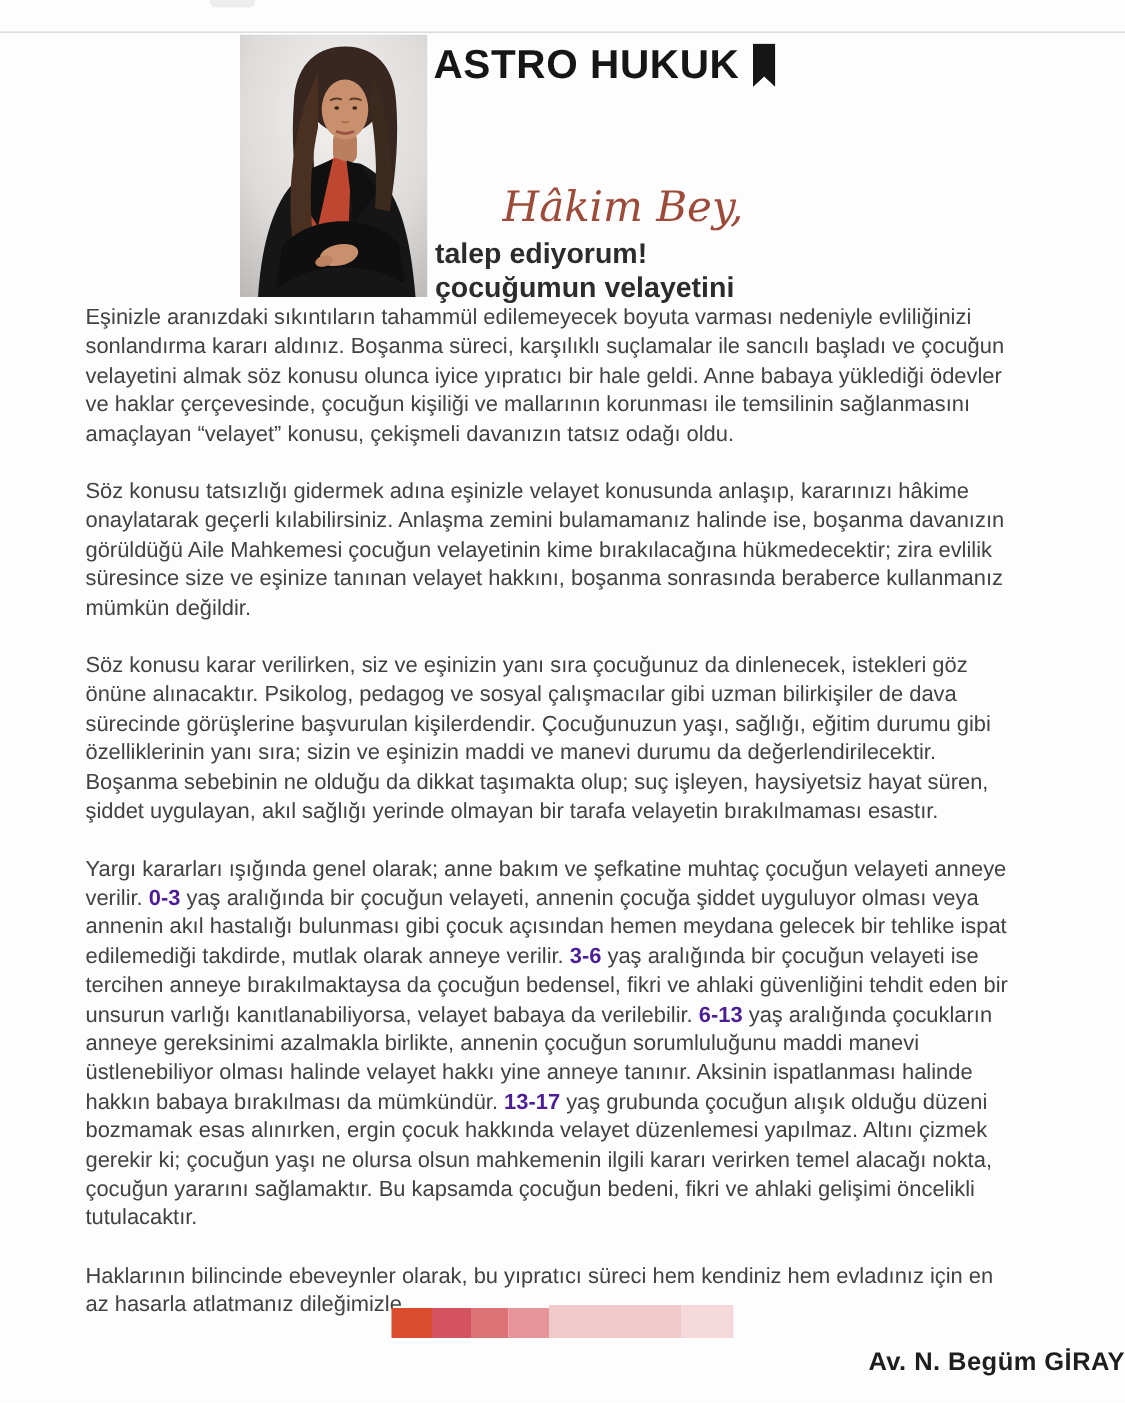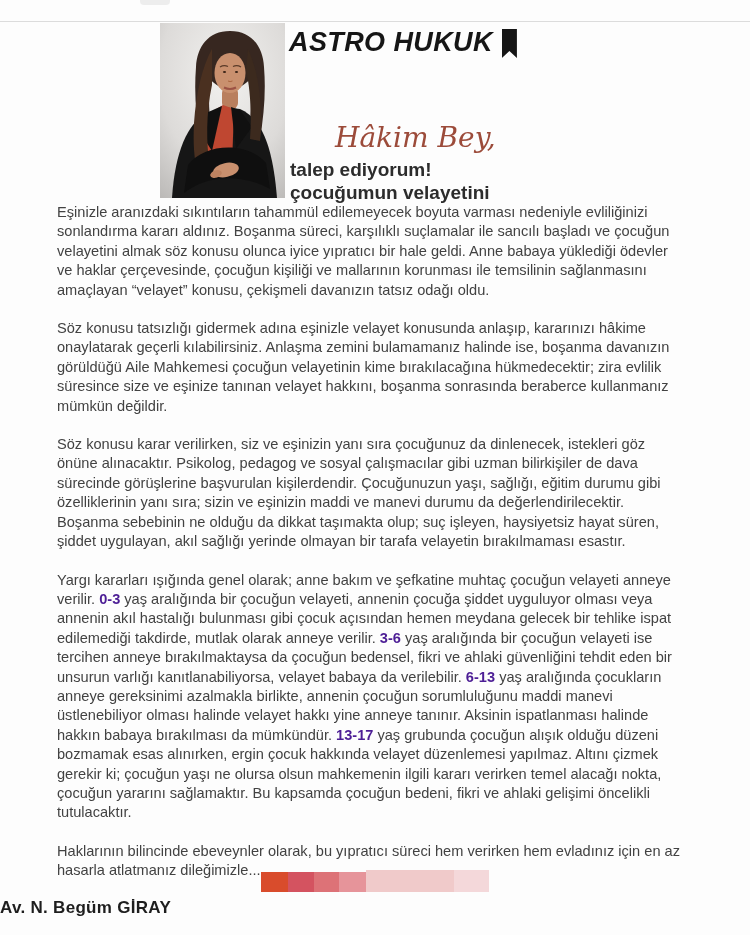--- a/index.html
+++ b/index.html
@@ -7,42 +7,42 @@
     position:relative; width:750px; height:935px; margin:0 auto;
     background:#fdfdfd; overflow:hidden;
     font-family:"Liberation Sans","DejaVu Sans",sans-serif;
   }
   .top-hairline { position:absolute; top:21px; left:0; width:750px; height:1px; background:#dcdcdc; }
   .top-artifact { position:absolute; top:0; left:140px; width:30px; height:5px; background:#ededed; border-radius:0 0 4px 4px; }
 
   
   .photo { position:absolute; left:160px; top:23px; width:125px; height:175px; }
   .photo svg { display:block; width:125px; height:175px; }
-  .brand-row { position:absolute; left:289px; top:27px; display:flex; align-items:flex-start; gap:9px;font-style:italic; }
+  .brand-row { position:absolute; left:289px; top:27px; display:flex; align-items:center; gap:9px; }
   .brand-text { font-size:27px; font-weight:bold; color:#161616; letter-spacing:0.4px; line-height:30px; white-space:nowrap; }
   .bookmark { width:15px; height:29px; margin-top:2px; background:#161616;
     -webkit-clip-path:polygon(0 0,100% 0,100% 100%,50% 76%,0 100%);
     clip-path:polygon(0 0,100% 0,100% 100%,50% 76%,0 100%); }
   .script-title { position:absolute; left:288px; top:122px;
     font-family:"DejaVu Serif","Liberation Serif",serif; font-style:italic;
     font-size:28px; line-height:32px; color:#9c4b3a;margin-left:47px; }
   .main-title { position:absolute; left:290px; top:158px;
     font-size:19px; line-height:23px; font-weight:bold; color:#2c2c2c; }
 
   
   .body-text { position:absolute; left:57px; top:203px; width:640px;
     color:#424242; font-size:14.6px; line-height:19.4px; }
   .body-text p { margin:0 16px 19px 0; }
   .body-text b { font-weight:bold; color:#4c1d95; }
 
   
   .palette-bar { position:absolute; left:261px; top:872px; height:20px; display:flex; align-items:flex-end; }
   .palette-seg { height:20px; }
   .palette-seg:nth-child(5), .palette-seg:nth-child(6) { height:22px; }
-  .author { position:absolute; top:898px; left:0; width:750px; text-align:left;
+  .author { position:absolute; top:898px; left:0; width:750px; text-align:right;
     font-size:17px; font-weight:bold; color:#1e1e1e; letter-spacing:0.3px; }
 </style>
 </head>
 <body>
 
 <div class="page">
 
   <div class="top-artifact"></div>
   <div class="top-hairline"></div>
 
@@ -94,21 +94,21 @@
   <div class="main-title">
     <div>talep ediyorum!</div>
     <div>çocuğumun velayetini</div>
   </div>
 
   <div class="body-text">
     <p>Eşinizle aranızdaki sıkıntıların tahammül edilemeyecek boyuta varması nedeniyle evliliğinizi sonlandırma kararı aldınız. Boşanma süreci, karşılıklı suçlamalar ile sancılı başladı ve çocuğun velayetini almak söz konusu olunca iyice yıpratıcı bir hale geldi. Anne babaya yüklediği ödevler ve haklar çerçevesinde, çocuğun kişiliği ve mallarının korunması ile temsilinin sağlanmasını amaçlayan “velayet” konusu, çekişmeli davanızın tatsız odağı oldu.</p>
     <p>Söz konusu tatsızlığı gidermek adına eşinizle velayet konusunda anlaşıp, kararınızı hâkime onaylatarak geçerli kılabilirsiniz. Anlaşma zemini bulamamanız halinde ise, boşanma davanızın görüldüğü Aile Mahkemesi çocuğun velayetinin kime bırakılacağına hükmedecektir; zira evlilik süresince size ve eşinize tanınan velayet hakkını, boşanma sonrasında beraberce kullanmanız mümkün değildir.</p>
     <p>Söz konusu karar verilirken, siz ve eşinizin yanı sıra çocuğunuz da dinlenecek, istekleri göz önüne alınacaktır. Psikolog, pedagog ve sosyal çalışmacılar gibi uzman bilirkişiler de dava sürecinde görüşlerine başvurulan kişilerdendir. Çocuğunuzun yaşı, sağlığı, eğitim durumu gibi özelliklerinin yanı sıra; sizin ve eşinizin maddi ve manevi durumu da değerlendirilecektir. Boşanma sebebinin ne olduğu da dikkat taşımakta olup; suç işleyen, haysiyetsiz hayat süren, şiddet uygulayan, akıl sağlığı yerinde olmayan bir tarafa velayetin bırakılmaması esastır.</p>
     <p>Yargı kararları ışığında genel olarak; anne bakım ve şefkatine muhtaç çocuğun velayeti anneye verilir. <b>0-3</b> yaş aralığında bir çocuğun velayeti, annenin çocuğa şiddet uyguluyor olması veya annenin akıl hastalığı bulunması gibi çocuk açısından hemen meydana gelecek bir tehlike ispat edilemediği takdirde, mutlak olarak anneye verilir. <b>3-6</b> yaş aralığında bir çocuğun velayeti ise tercihen anneye bırakılmaktaysa da çocuğun bedensel, fikri ve ahlaki güvenliğini tehdit eden bir unsurun varlığı kanıtlanabiliyorsa, velayet babaya da verilebilir. <b>6-13</b> yaş aralığında çocukların anneye gereksinimi azalmakla birlikte, annenin çocuğun sorumluluğunu maddi manevi üstlenebiliyor olması halinde velayet hakkı yine anneye tanınır. Aksinin ispatlanması halinde hakkın babaya bırakılması da mümkündür. <b>13-17</b> yaş grubunda çocuğun alışık olduğu düzeni bozmamak esas alınırken, ergin çocuk hakkında velayet düzenlemesi yapılmaz. Altını çizmek gerekir ki; çocuğun yaşı ne olursa olsun mahkemenin ilgili kararı verirken temel alacağı nokta, çocuğun yararını sağlamaktır. Bu kapsamda çocuğun bedeni, fikri ve ahlaki gelişimi öncelikli tutulacaktır.</p>
-    <p>Haklarının bilincinde ebeveynler olarak, bu yıpratıcı süreci hem verirken hem evladınız için en az hasarla atlatmanız dileğimizle...</p>
+    <p>Haklarının bilincinde ebeveynler olarak, bu yıpratıcı süreci hem kendiniz hem evladınız için en az hasarla atlatmanız dileğimizle...</p>
   </div>
 
   <div class="palette-bar">
       <div class="palette-seg" style="background: rgb(217, 76, 44); width: 27px;"></div>
       <div class="palette-seg" style="background: rgb(212, 83, 96); width: 26px;"></div>
       <div class="palette-seg" style="background: rgb(221, 114, 119); width: 25px;"></div>
       <div class="palette-seg" style="background: rgb(230, 148, 154); width: 27px;"></div>
       <div class="palette-seg" style="background: rgb(240, 202, 202); width: 88px;"></div>
       <div class="palette-seg" style="background: rgb(244, 216, 218); width: 35px;"></div>
     </div>

